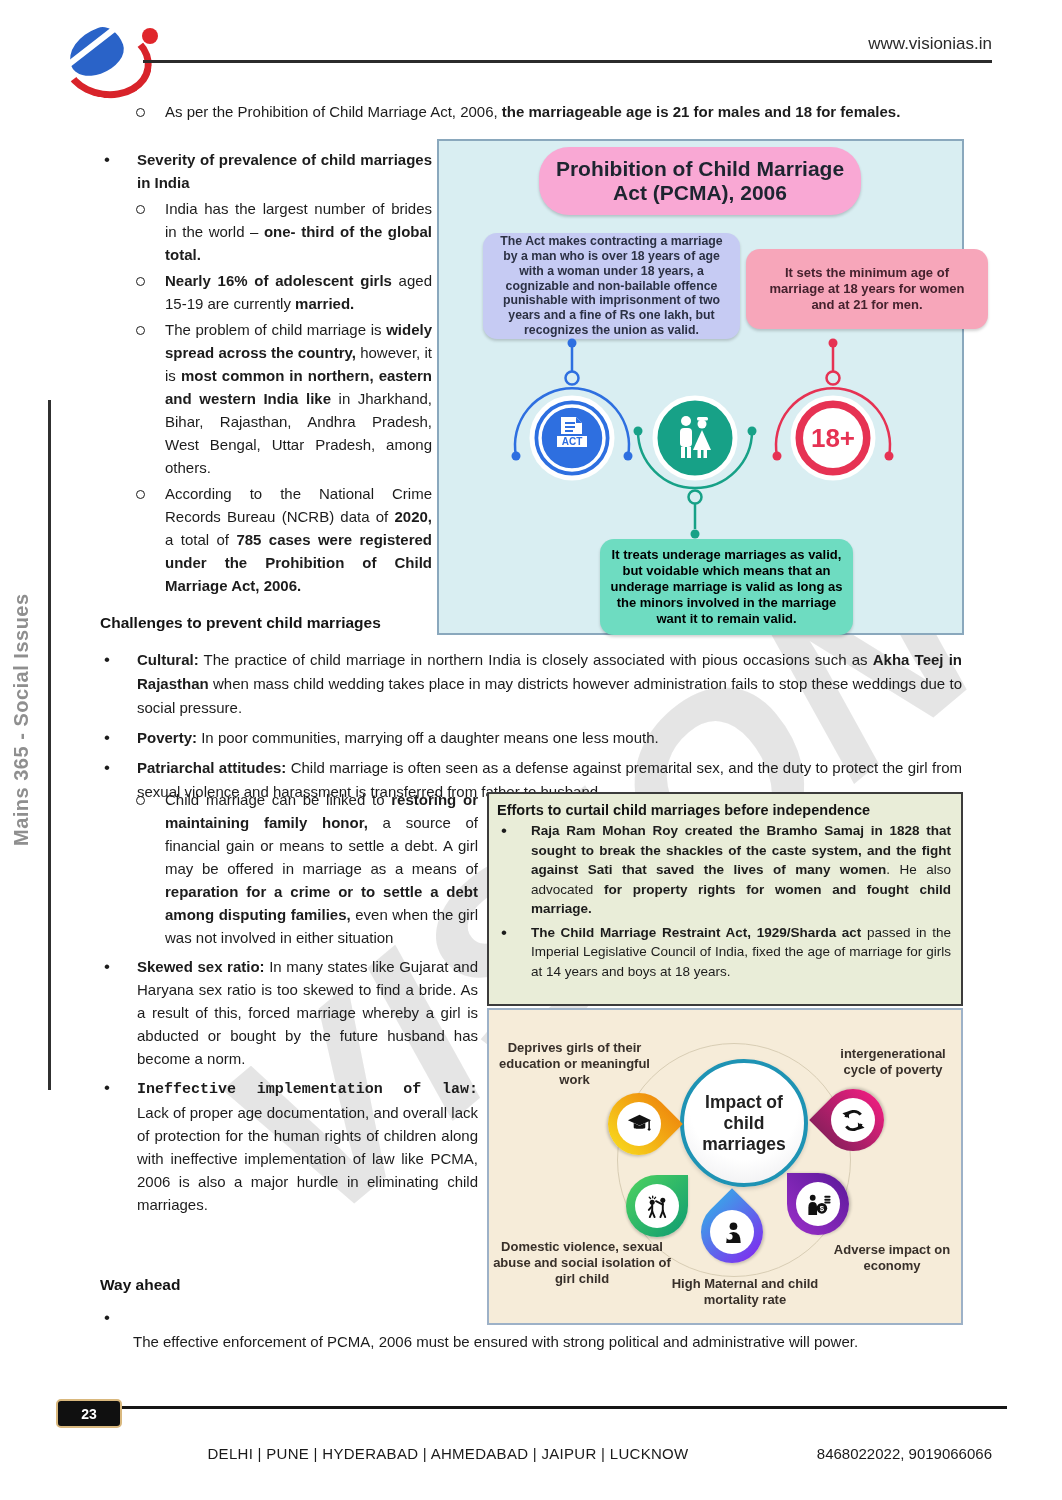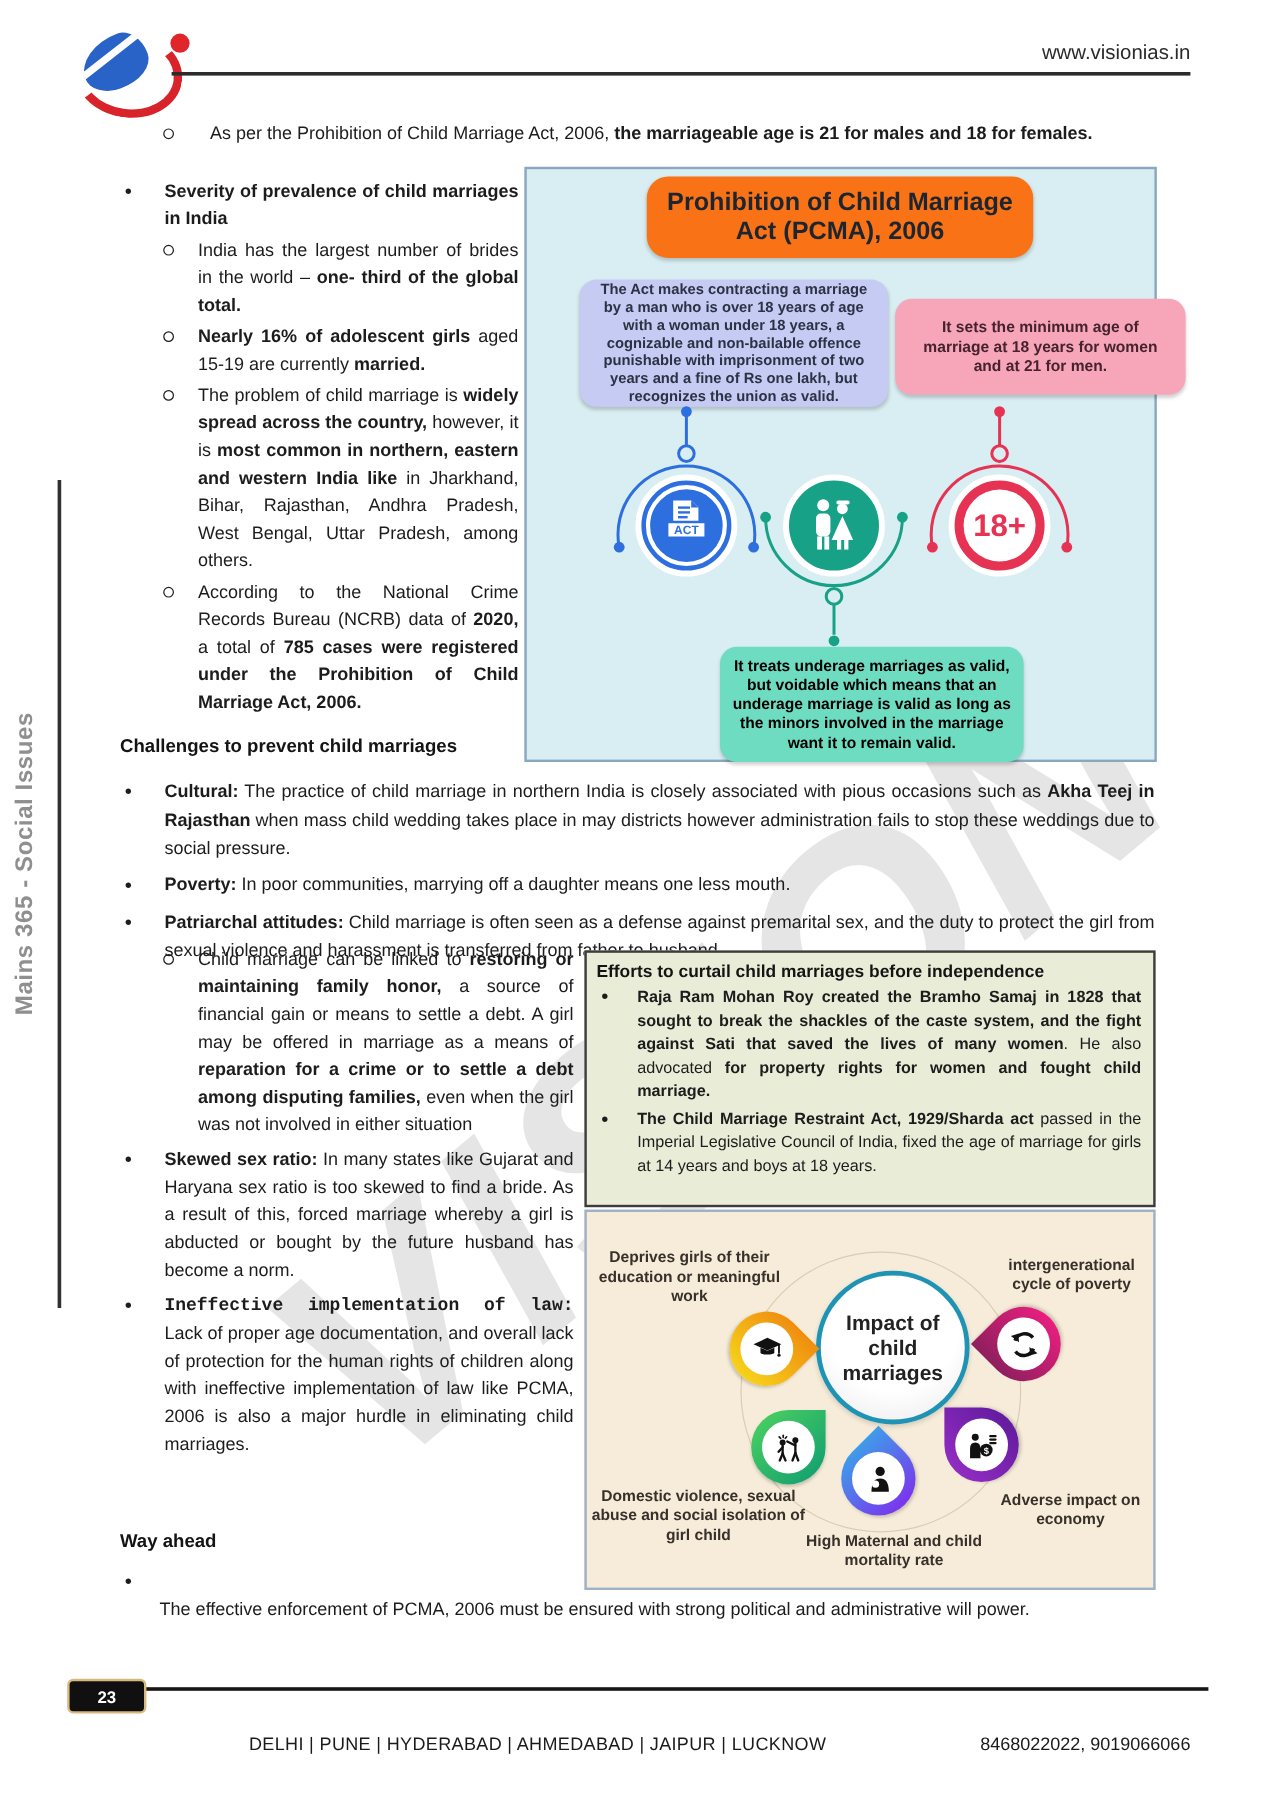--- a/index.html
+++ b/index.html
@@ -29,26 +29,26 @@
   .z{z-index:2;}
   .jtext{flex:1;text-align:justify;}
   .li{display:flex;margin-bottom:3px;}
   .dot-marker{width:33px;flex:0 0 33px;text-align:left;padding-left:4px;}
   .dot-marker::before{content:"\2022";font-size:17px;}
   .o-marker{flex:0 0 32px;width:32px;}
   .o-marker::before{content:"";display:inline-block;width:7px;height:7px;border:1.6px solid #1c1c1c;
                     border-radius:50%;margin-top:7px;margin-left:3px;}
   .heading{font-weight:bold;font-size:15.5px;color:#141414;}
   .body15{font-size:15px;line-height:23px;}
-  .body15w{font-size:15px;line-height:24px;gap:10px;}
+  .body15w{font-size:15px;line-height:24px;}
   
   .pcma{left:437px;top:139px;width:527px;height:496px;background:#d9eef2;border:2px solid #8aa8bd;
         box-sizing:border-box;z-index:2;}
-  .pcma-title{position:absolute;left:100px;top:6px;width:322px;height:68px;background:#f97316;
-              border-radius:18px;display:flex;align-items:center;justify-content:center;text-align:center;
+  .pcma-title{position:absolute;left:100px;top:6px;width:322px;height:68px;background:#f9a8d4;
+              border-radius:30px;display:flex;align-items:center;justify-content:center;text-align:center;
               font-weight:bold;font-size:21px;color:#1d2530;padding:4px 14px;box-sizing:border-box;
               box-shadow:0 2px 3px rgba(0,0,0,.18);}
   .pcma-box{position:absolute;border-radius:14px;display:flex;align-items:center;justify-content:center;
             text-align:center;font-weight:bold;box-sizing:border-box;box-shadow:0 2px 3px rgba(0,0,0,.18);margin-left:36px;}
   .pcma-left{left:8px;top:92px;width:257px;height:106px;background:#c6cbf3;font-size:12.3px;
              color:#2c3144;padding:6px 10px;line-height:14.8px;}
   .pcma-right{left:271px;top:108px;width:242px;height:80px;background:#f7a6ba;font-size:13px;
               color:#45222e;padding:8px 14px;line-height:16px;}
   .pcma-bottom{left:125px;top:398px;width:253px;height:96px;background:#6edcc1;font-size:13px;
                color:#000000;padding:6px 10px;line-height:16px;}

